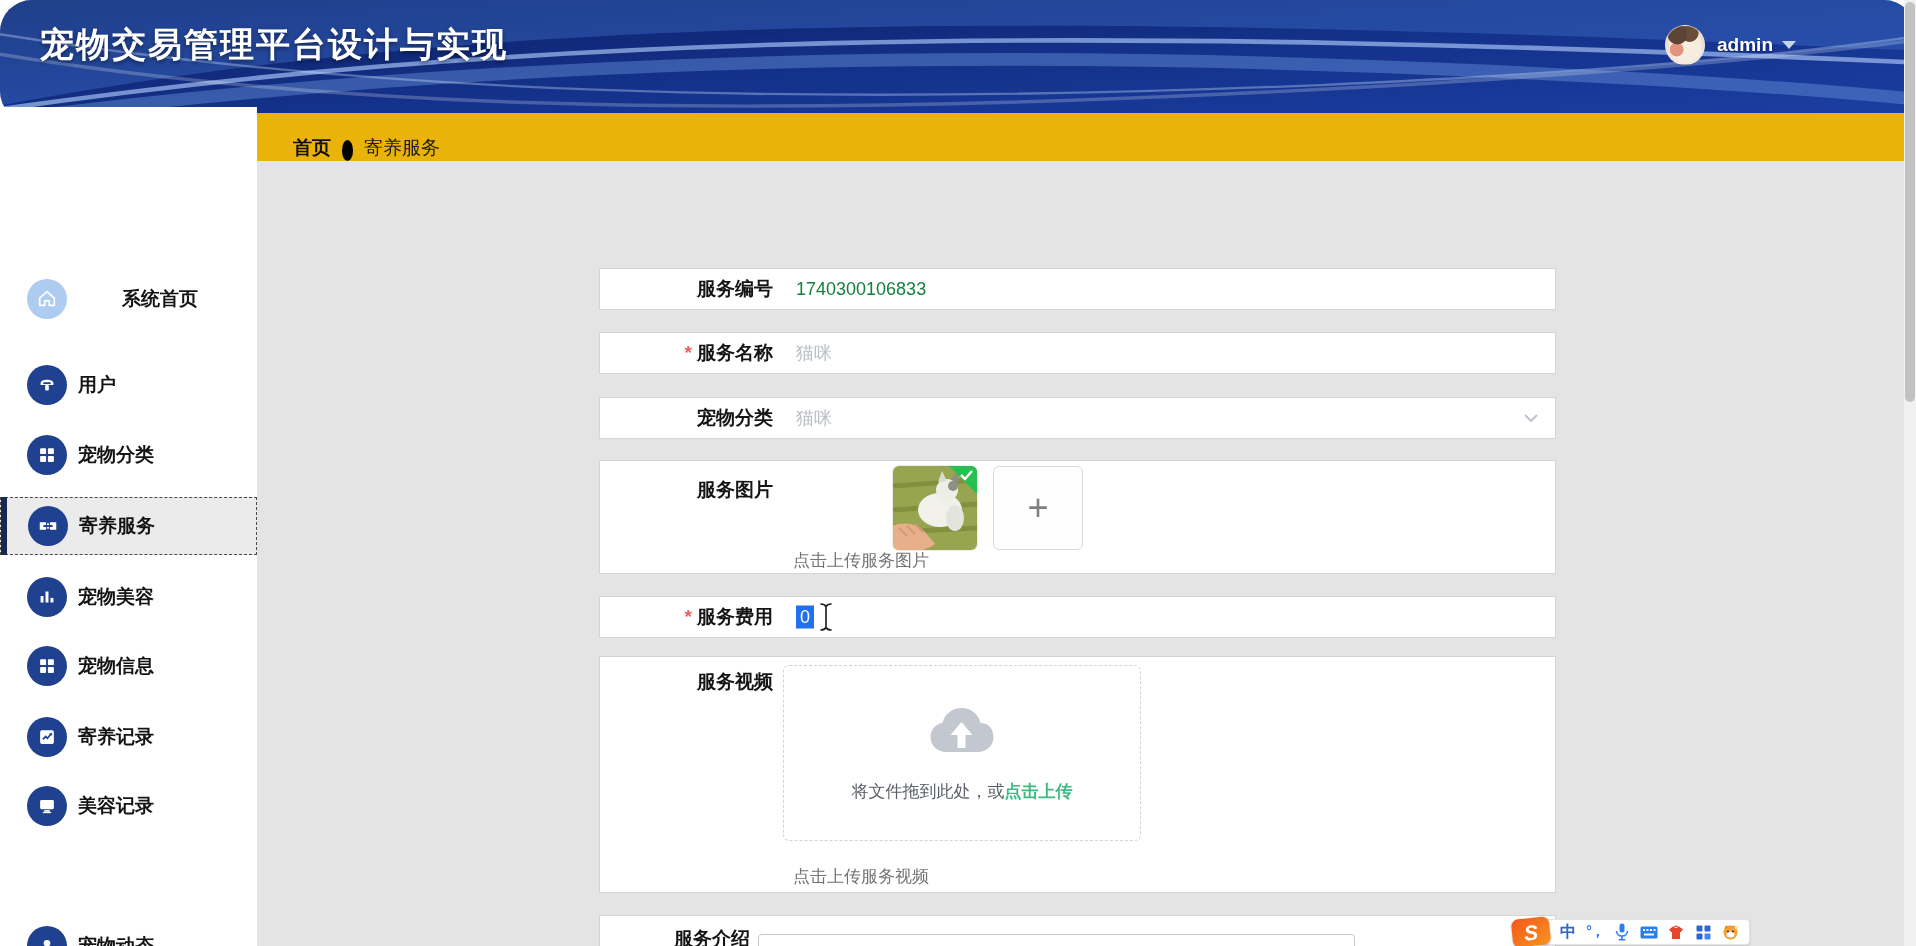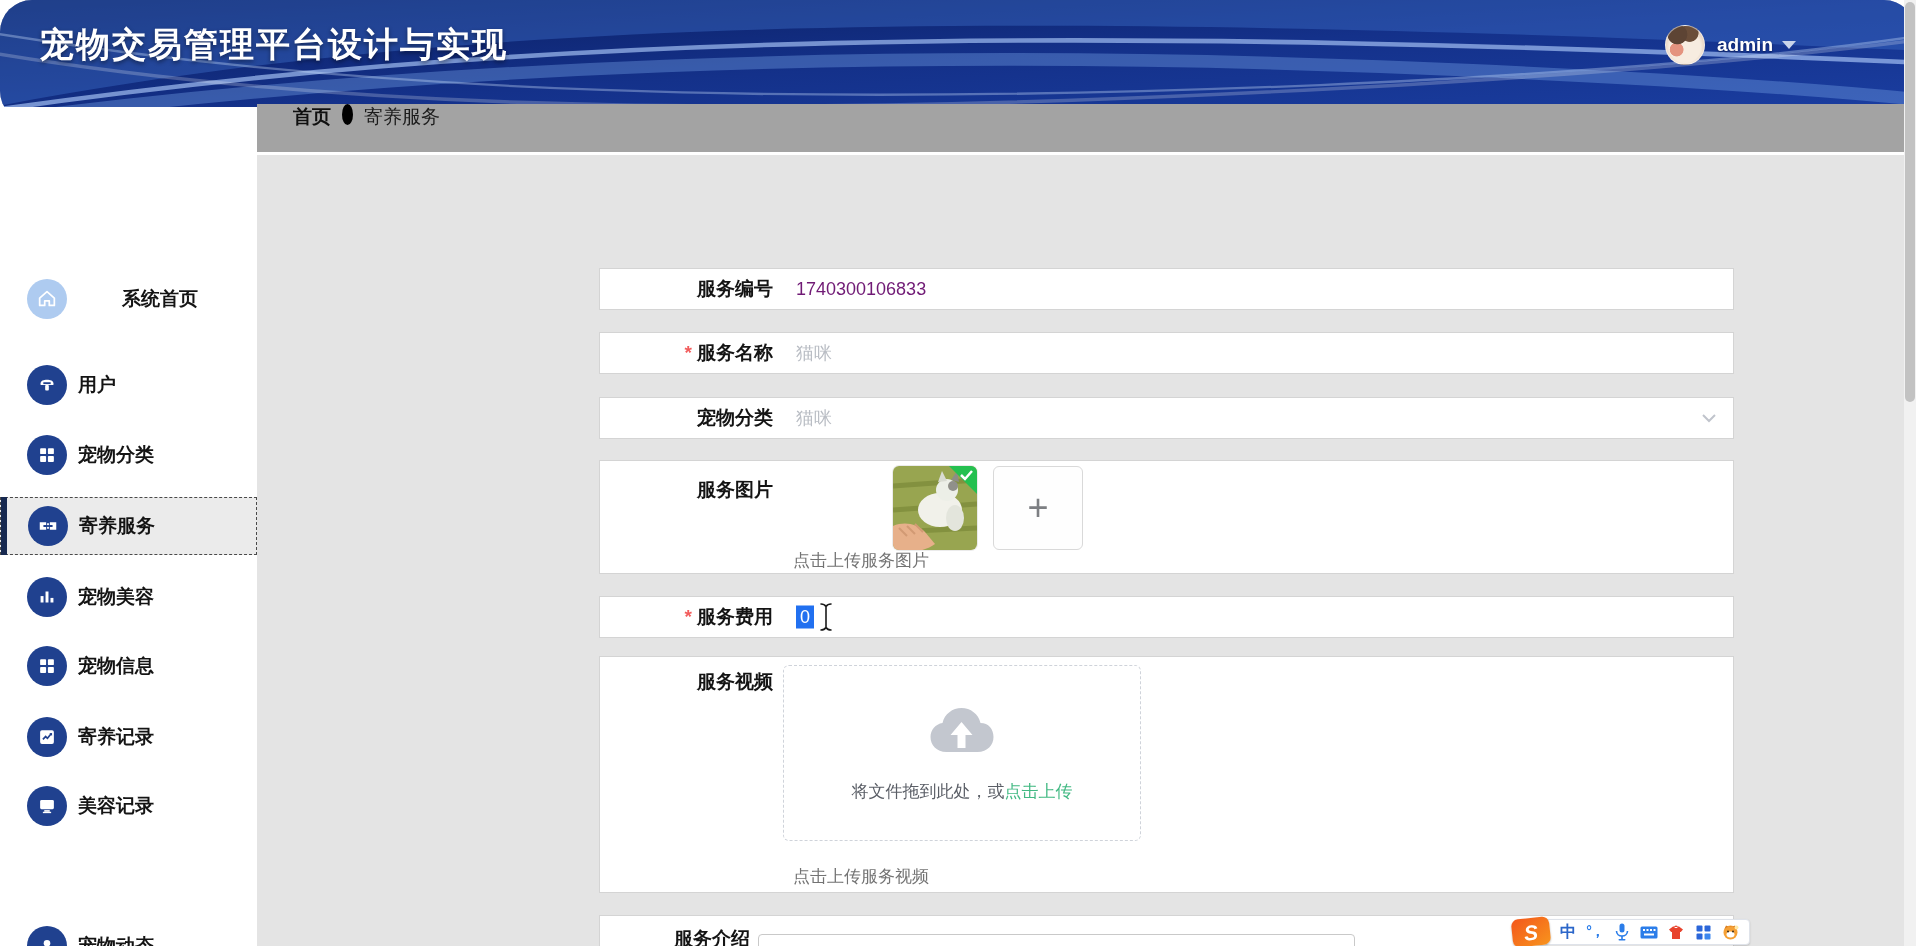--- a/index.html
+++ b/index.html
@@ -18,48 +18,48 @@
               radial-gradient(circle at 30% 22%, #5d4434 0 24%, rgba(93,68,52,0) 26%),
               radial-gradient(circle at 62% 18%, #6b4e3a 0 22%, rgba(0,0,0,0) 24%),
               radial-gradient(circle at 28% 62%, #e4937f 0 18%, rgba(0,0,0,0) 20%),
               radial-gradient(circle at 50% 55%, #f7ece0 0 55%, #e8d4c2 70%, #caa690 100%);
             border:1px solid rgba(255,255,255,.5); }
   .user-name { margin-left:12px; color:#ffffff; font-size:19px; font-weight:bold; text-shadow:0 1px 2px rgba(0,0,0,.4); }
   .caret-down { width:0; height:0; margin-left:9px; border-left:7px solid transparent;
                 border-right:7px solid transparent; border-top:8px solid #c9d4ea; }
 
   
-  .crumbbar { position:absolute; left:257px; top:104px; width:1647px; height:48px; background:#a3a3a3;
-              display:flex; align-items:flex-start; padding-left:36px; z-index:1; }
+  .crumbbar { position:absolute; left:257px; top:113px; width:1647px; height:48px; background:#eab308;
+              display:flex; align-items:flex-end; padding-left:36px; z-index:1; }
   .crumb-home { font-size:19px; font-weight:bold; color:#101010; cursor:pointer; }
   .crumb-sep { width:11px; height:21px; background:#000; border-radius:50%; margin:0 11px; }
   .crumb-cur { font-size:19px; color:#1c1c1c; }
 
   
   .sidebar { position:absolute; left:0; top:107px; width:257px; height:839px; background:#ffffff; }
   .side-item { position:absolute; left:0; width:257px; height:58px; display:flex; align-items:center; cursor:pointer; }
   .side-ic { width:40px; height:40px; min-width:40px; border-radius:50%; background:#20418f; margin-left:27px;
              display:flex; align-items:center; justify-content:center; }
   .side-item.light .side-ic { background:#aecbf0; }
   .side-label { margin-left:11px; font-size:19px; font-weight:600; color:#141414; white-space:nowrap; }
   .side-item.active { background:#ebebeb; border:1px dashed #4a4a4a; }
   .side-item.active .active-bar { position:absolute; left:0; top:-1px; bottom:-1px; width:6px; background:#172950; }
 
   
   .content { position:absolute; left:257px; top:155px; width:1647px; height:791px; background:#e4e4e4; }
 
-  .card { position:absolute; left:599px; width:1135px; background:#ffffff; border:1px solid #d4d4d4; }
+  .card { position:absolute; left:599px; width:957px; background:#ffffff; border:1px solid #d4d4d4; }
   .label-col { position:absolute; left:0; top:0; bottom:0; width:173px;
                display:flex; align-items:center; justify-content:flex-end; }
   .label-col.top { align-items:flex-start; }
   .f-label { font-size:19px; font-weight:bold; color:#141414; white-space:nowrap; }
   .req { color:#f25c5c; font-size:19px; font-weight:bold; margin-right:5px; }
   .f-value { position:absolute; left:196px; top:50%; transform:translateY(-50%); font-size:18px; color:#606266; }
   .ph { color:#b9bdc4; }
-  .dis { color:#701a75; }
+  .dis { color:#15803d; }
   .hint { position:absolute; left:193px; font-size:17px; color:#737373; }
 
   .chevron-down { position:absolute; right:16px; top:50%; transform:translateY(-50%); }
 
   
   .thumb { position:absolute; left:293px; top:5px; width:84px; height:84px; border-radius:6px; overflow:hidden;
            box-shadow:0 0 0 1px rgba(0,0,0,.08); cursor:pointer; }
   .plus-btn { position:absolute; left:393px; top:5px; width:90px; height:84px; background:#fefefe;
               border:1px solid #d9d9d9; border-radius:6px; display:flex; align-items:center; justify-content:center;
               cursor:pointer; }
@@ -67,21 +67,21 @@
 
   
   .sel-val { position:absolute; left:196px; top:50%; transform:translateY(-50%);
              background:#2170f0; color:#ffffff; font-size:18px; padding:1px 4px; }
 
   
   .dropzone { position:absolute; left:183px; top:8px; width:358px; height:176px; background:#ffffff;
               border:1px dashed #cfd3da; border-radius:6px; cursor:pointer; }
   .cloud-wrap { position:absolute; left:50%; top:40px; transform:translateX(-50%); }
   .drop-text { position:absolute; left:0; right:0; top:114px; text-align:center; font-size:17px; color:#5a5e66; }
-  .upload-link { color:#42b983; font-weight:400; cursor:pointer; }
+  .upload-link { color:#42b983; font-weight:700; cursor:pointer; }
 
   
   .editor-box { position:absolute; left:158px; top:18px; width:597px; height:140px;
                 border:1px solid #c9c9c9; border-radius:4px; background:#ffffff; }
 
   
   .mouse-ibeam { position:absolute; left:818px; top:602px; z-index:9; }
 
   
   .scrollbar { position:absolute; right:0; top:0; width:12px; height:946px; background:#f1f1f1; z-index:20; }

